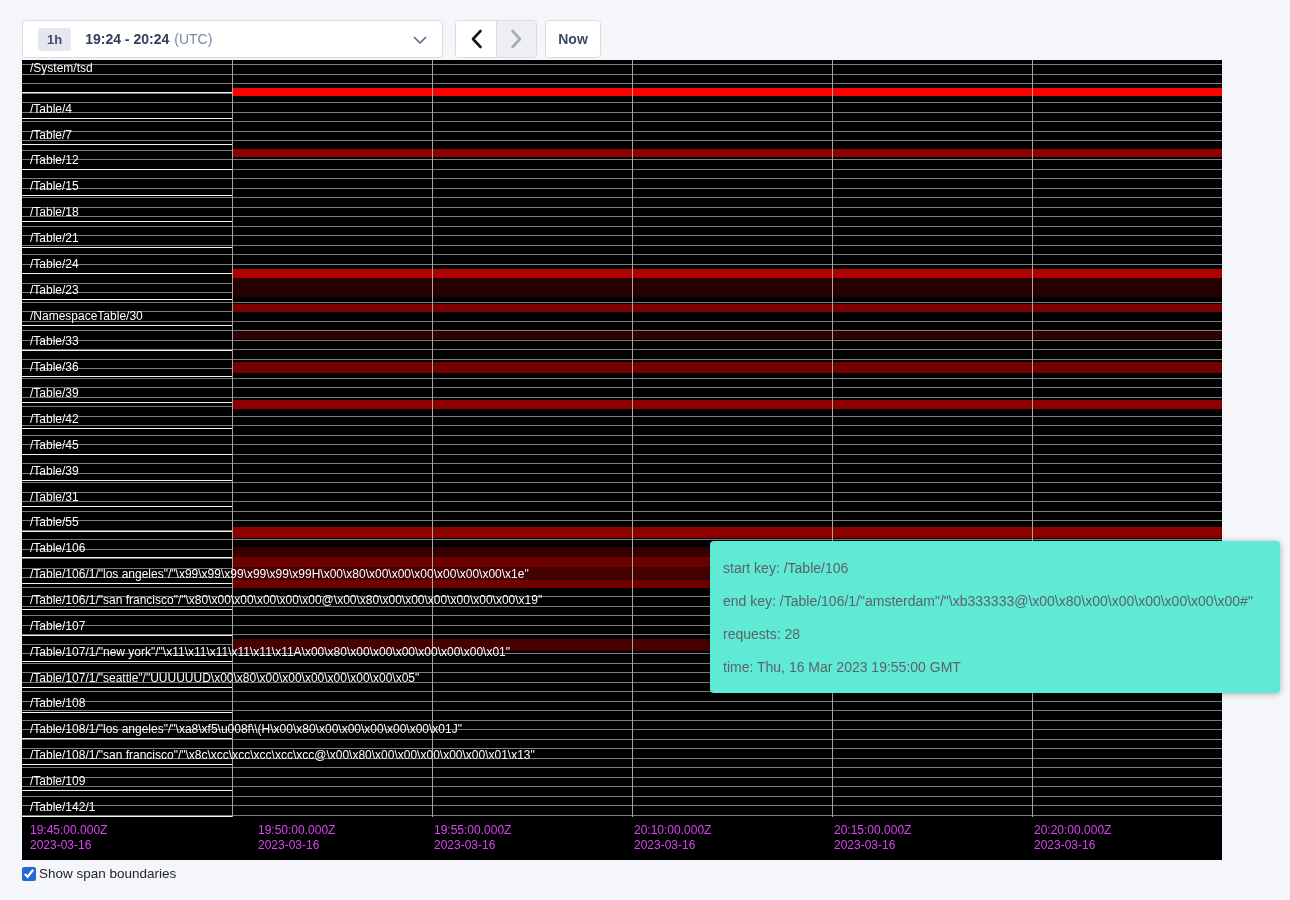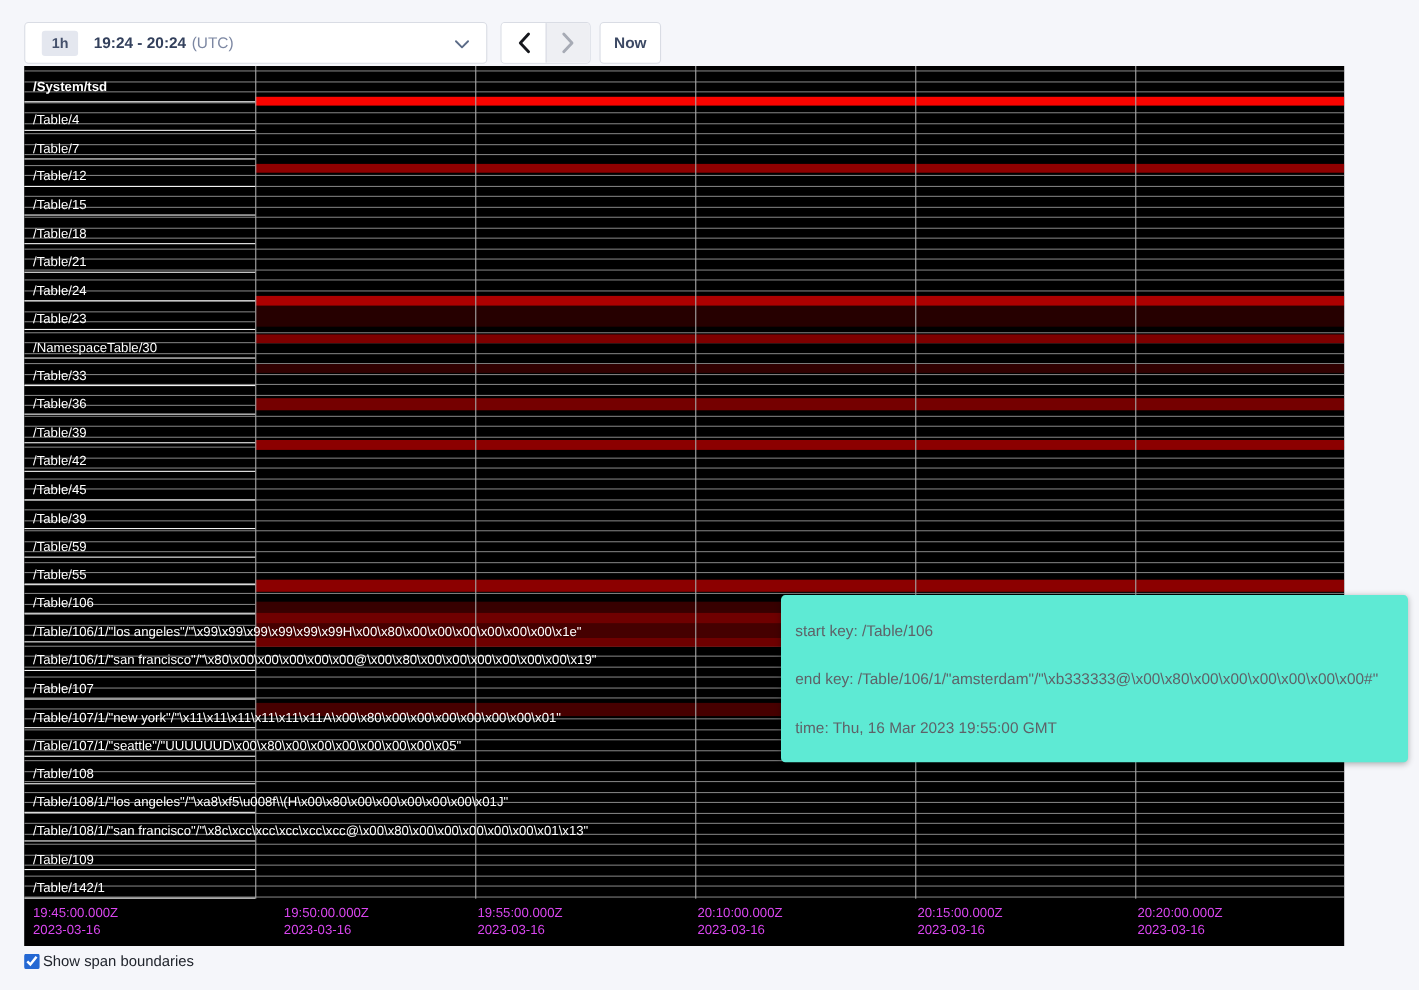--- a/index.html
+++ b/index.html
@@ -173,21 +173,21 @@
       <div class="strip" style="top: 497px; height: 10px; background: rgb(111, 0, 0);"></div>
       <div class="strip" style="top: 507px; height: 13px; background: rgb(69, 0, 0);"></div>
       <div class="strip" style="top: 520px; height: 7.5px; background: rgb(111, 0, 0);"></div>
       <div class="strip" style="top: 579px; height: 11.5px; background: rgb(71, 0, 0);"></div>
       <div class="vsep" style="left: 210px;"></div>
       <div class="vsep" style="left: 410px;"></div>
       <div class="vsep" style="left: 610px;"></div>
       <div class="vsep" style="left: 810px;"></div>
       <div class="vsep" style="left: 1010px;"></div>
       <div class="rowline" style="top: 31.857px;"></div>
-      <div class="rowlabel" style="top: 12px; font-weight: bold;">/System/tsd</div>
+      <div class="rowlabel" style="top: 1px;">/System/tsd</div>
       <div class="rowline" style="top: 57.714px;"></div>
       <div class="rowlabel" style="top: 41.714px;">/Table/4</div>
       <div class="rowline" style="top: 83.571px;"></div>
       <div class="rowlabel" style="top: 67.571px;">/Table/7</div>
       <div class="rowline" style="top: 109.428px;"></div>
       <div class="rowlabel" style="top: 93.428px;">/Table/12</div>
       <div class="rowline" style="top: 135.285px;"></div>
       <div class="rowlabel" style="top: 119.285px;">/Table/15</div>
       <div class="rowline" style="top: 161.142px;"></div>
       <div class="rowlabel" style="top: 145.142px;">/Table/18</div>
@@ -205,21 +205,21 @@
       <div class="rowlabel" style="top: 300.284px;">/Table/36</div>
       <div class="rowline" style="top: 342.141px;"></div>
       <div class="rowlabel" style="top: 326.141px;">/Table/39</div>
       <div class="rowline" style="top: 367.998px;"></div>
       <div class="rowlabel" style="top: 351.998px;">/Table/42</div>
       <div class="rowline" style="top: 393.855px;"></div>
       <div class="rowlabel" style="top: 377.855px;">/Table/45</div>
       <div class="rowline" style="top: 419.712px;"></div>
       <div class="rowlabel" style="top: 403.712px;">/Table/39</div>
       <div class="rowline" style="top: 445.569px;"></div>
-      <div class="rowlabel" style="top: 429.569px;">/Table/59</div>
+      <div class="rowlabel" style="top: 429.569px;">/Table/31</div>
       <div class="rowline" style="top: 471.426px;"></div>
       <div class="rowlabel" style="top: 455.426px;">/Table/55</div>
       <div class="rowline" style="top: 497.283px;"></div>
       <div class="rowlabel" style="top: 481.283px;">/Table/106</div>
       <div class="rowline" style="top: 523.14px;"></div>
       <div class="rowlabel" style="top: 507.14px;">/Table/106/1/"los angeles"/"\x99\x99\x99\x99\x99\x99H\x00\x80\x00\x00\x00\x00\x00\x00\x1e"</div>
       <div class="rowline" style="top: 548.997px;"></div>
       <div class="rowlabel" style="top: 532.997px;">/Table/106/1/"san francisco"/"\x80\x00\x00\x00\x00\x00@\x00\x80\x00\x00\x00\x00\x00\x00\x19"</div>
       <div class="rowline" style="top: 574.854px;"></div>
       <div class="rowlabel" style="top: 558.854px;">/Table/107</div>
@@ -259,20 +259,21 @@
       </div>
       <div class="axis" style="left: 1012px; top: 763px;">
         <div>20:20:00.000Z</div>
         <div>2023-03-16</div>
       </div>
     </div>
 
   <div class="tooltip">
     <div>start key: /Table/106</div>
     <div>end key: /Table/106/1/"amsterdam"/"\xb333333@\x00\x80\x00\x00\x00\x00\x00\x00#"</div>
+    <div>requests: 28</div>
     <div>time: Thu, 16 Mar 2023 19:55:00 GMT</div>
   </div>
 
   <label class="footer">
     <input type="checkbox" checked="" style="">
     <span>Show span boundaries</span>
   </label>
 
 </div>
 

